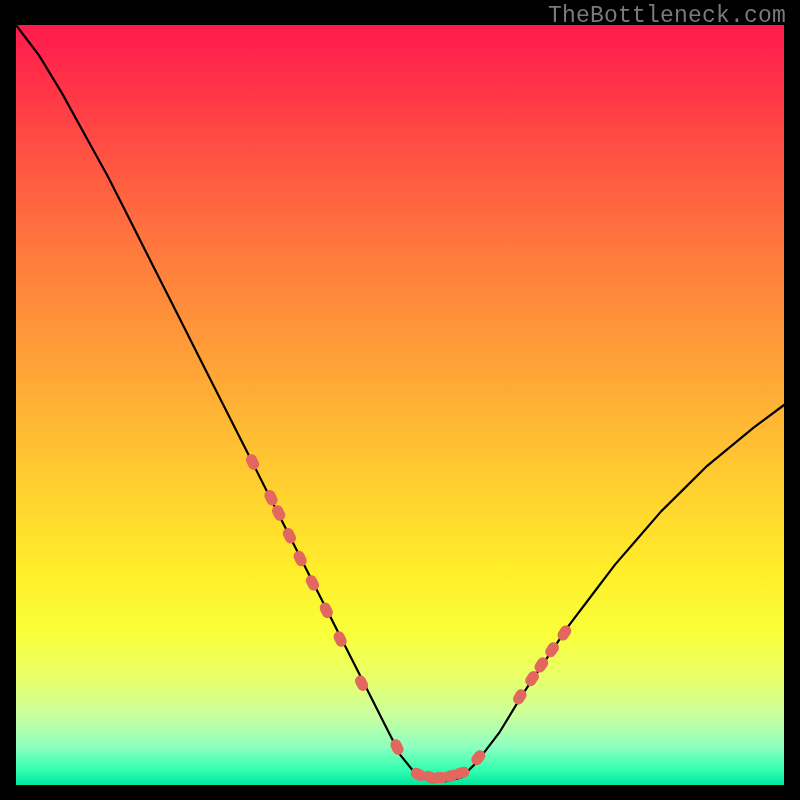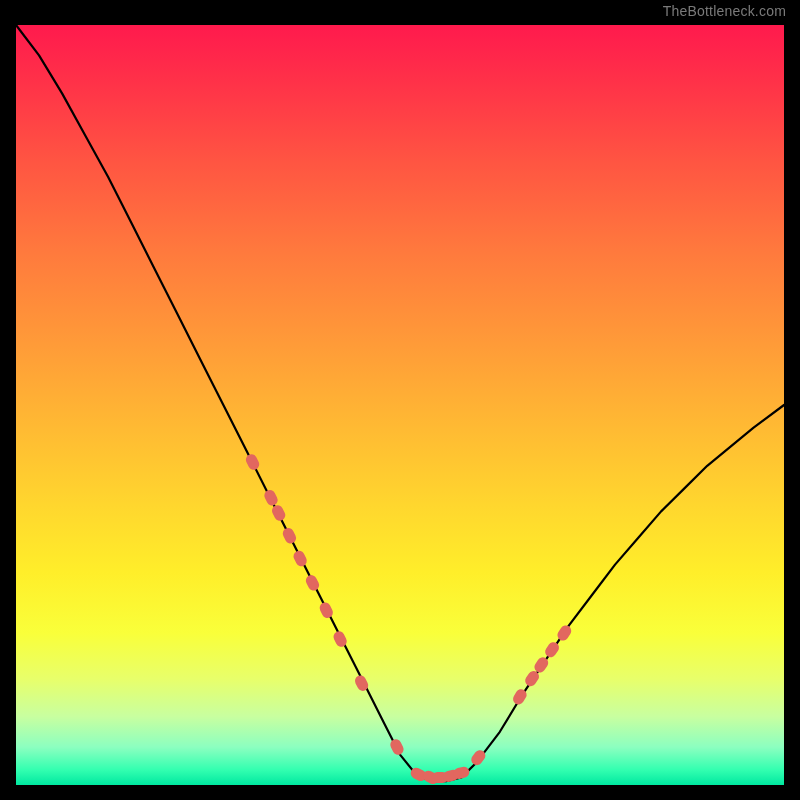--- a/index.html
+++ b/index.html
@@ -40,24 +40,25 @@
       #8cffc0 95%,
       #33ffb0 98%,
       #00e8a0 100%
     );
   }
   .watermark {
     position: absolute;
     top: 3px;
     right: 14px;
     color: #7a7a7a;
-    font-size: 14px;
+    font-size: 23px;
     font-weight: 500;
     letter-spacing: 0.2px;
     user-select: none;
+    font-family: Liberation Mono, monospace;
   }
   svg.curve {
     position: absolute;
     left: 0;
     top: 0;
     width: 768px;
     height: 760px;
     overflow: visible;
   }
 </style>

